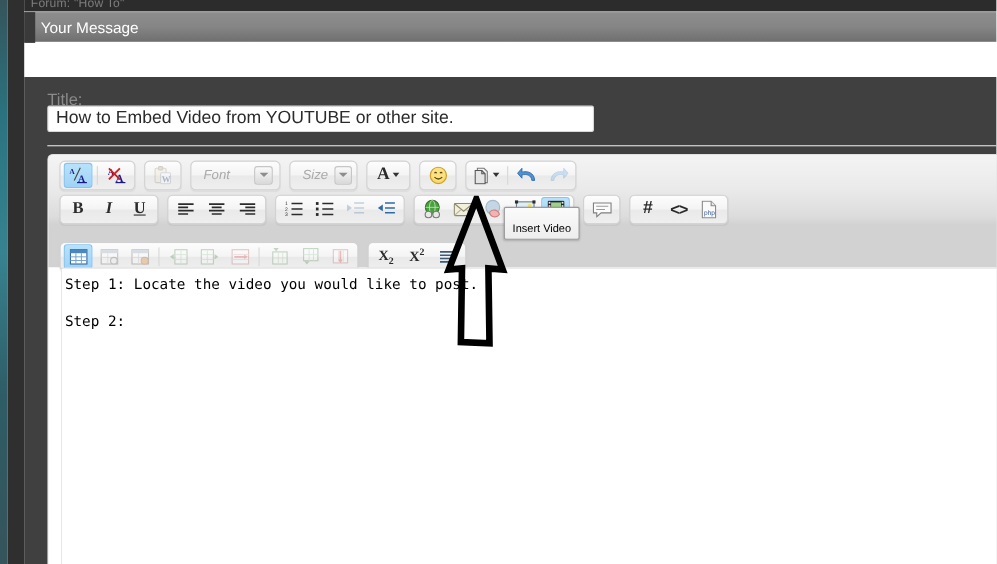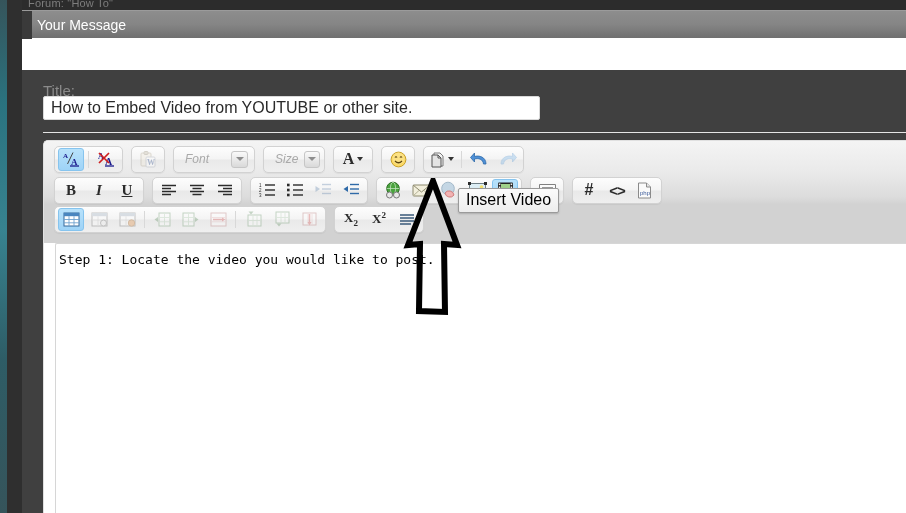--- a/index.html
+++ b/index.html
@@ -85,21 +85,21 @@
 
   
   #toolbar {
     position:absolute; left:0; top:0; right:0; height:102px;
     background:linear-gradient(to bottom,#f4f4f4 0%,#eaeaea 30%,#dcdcdc 55%,#d2d2d2 62%,#d2d2d2 100%);
     border-radius:4px 0 0 0;
   }
   .trow { position:absolute; left:10px; height:28px; display:flex; align-items:center; }
   #trow1 { top:4px; }
   #trow2 { top:35px; }
-  #trow3 { top:64px; }
+  #trow3 { top:78px; }
 
   .grp {
     display:flex; align-items:center; height:27px;
     background:linear-gradient(to bottom,#fdfdfd 0%,#f4f4f4 48%,#e9e9e9 52%,#efefef 100%);
     border:1px solid #d2d2d2; border-radius:5px;
     margin-right:8px; padding:0 2px;
     box-shadow:0 1px 1px rgba(0,0,0,.05);
   }
   .btn {
     width:26px; height:23px;
@@ -149,22 +149,22 @@
   #statusbar {
     position:absolute; left:11px; top:390px; right:0; height:26px;
     background:#d2d2d2;
   }
 
   
   #tooltip {
     position:absolute; left:458px; top:188px;
     background:linear-gradient(to bottom,#fbfbfb,#ededed);
     border:1px solid #9a9a9a; border-radius:2px;
-    font-size:16px; color:#000;
-    padding:2px 7px 3px 7px;
+    font-size:10px; color:#000;
+    padding:14px 7px 3px 7px;
     white-space:nowrap;
     box-shadow:0 1px 2px rgba(0,0,0,.18);
     z-index:40;
   }
 
   
   #arrow { position:absolute; left:400px; top:178px; z-index:50; pointer-events:none; }
 
   
   .ico { display:block; }
@@ -596,20 +596,21 @@
                   <line x1="1" y1="11" x2="12" y2="11"></line>
               </g>
             </svg>
           </div>
         </div>
       </div>
     </div>
 
     <div id="textarea">
       <p>Step 1: Locate the video you would like to post.</p>
+      <p>Step 2:</p>
     </div>
 
     <div id="statusbar"></div>
   </div>
 
 </div>
 
 <div id="tooltip">Insert Video</div>
 
 <div id="arrow">

